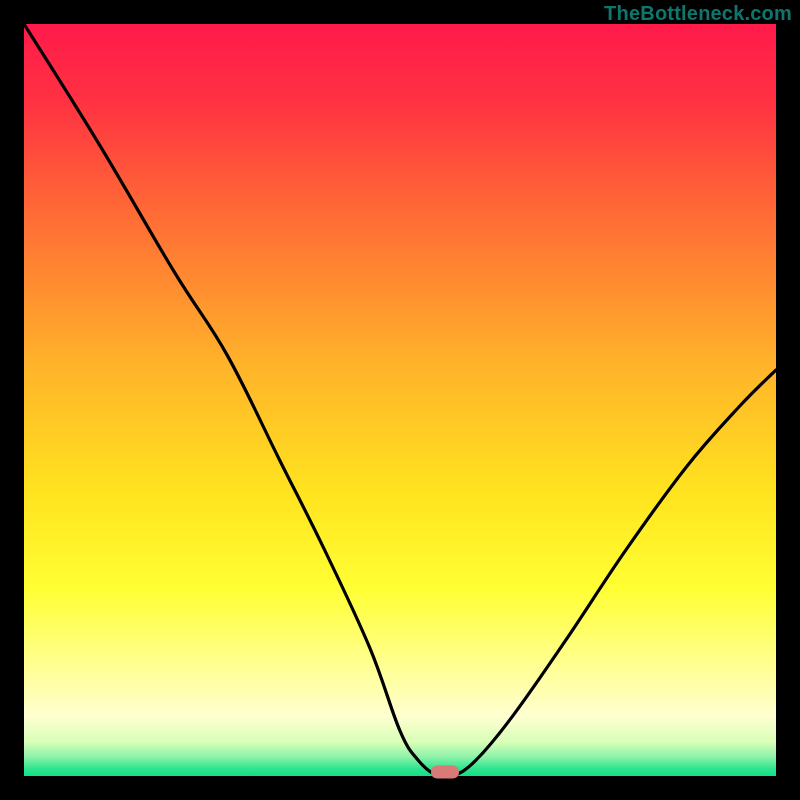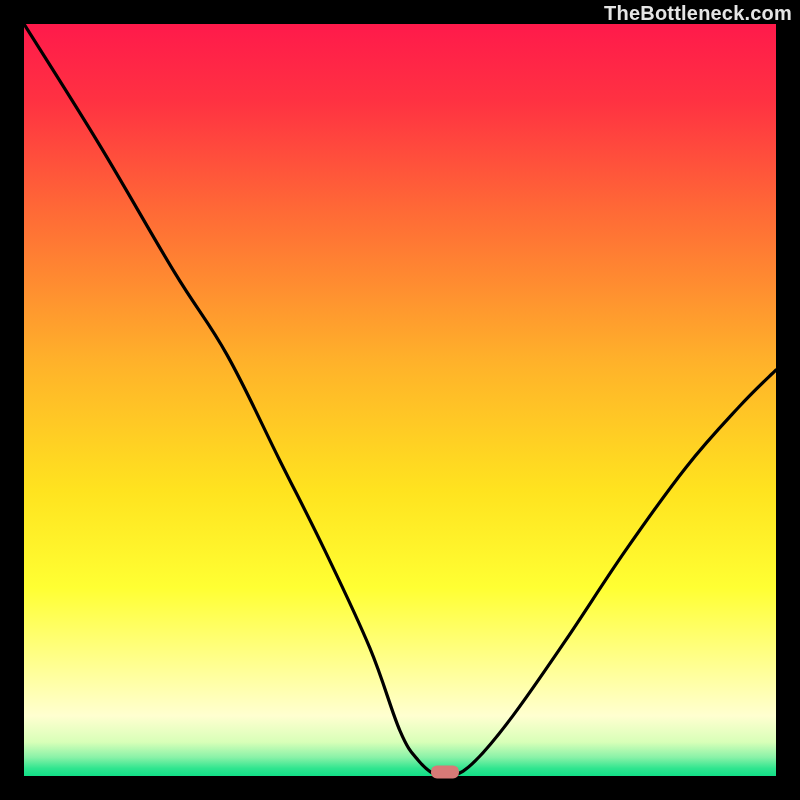--- a/index.html
+++ b/index.html
@@ -39,21 +39,21 @@
     background: #d87a77;
     transform: translate(-50%, -50%);
   }
   .watermark {
     position: absolute;
     top: 2px;
     right: 8px;
     font-family: Arial, Helvetica, sans-serif;
     font-size: 20px;
     font-weight: 600;
-    color: #e5e5e5;
+    color: #0f766e;
     letter-spacing: 0.2px;
   }
 </style>
 </head>
 <body>
 
 <div class="frame">
   <div class="plot-area">
 
     <svg class="gradient-bg" viewBox="0 0 752 752" preserveAspectRatio="none">

